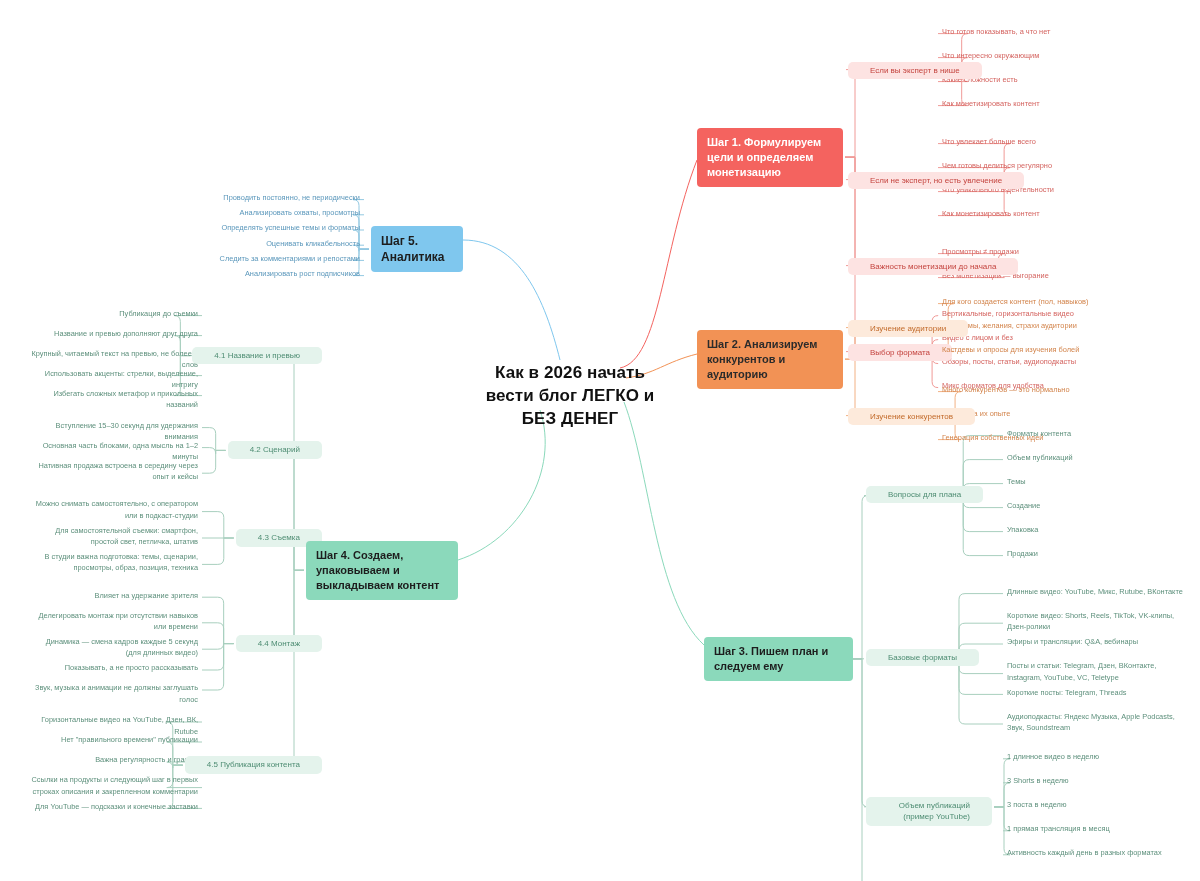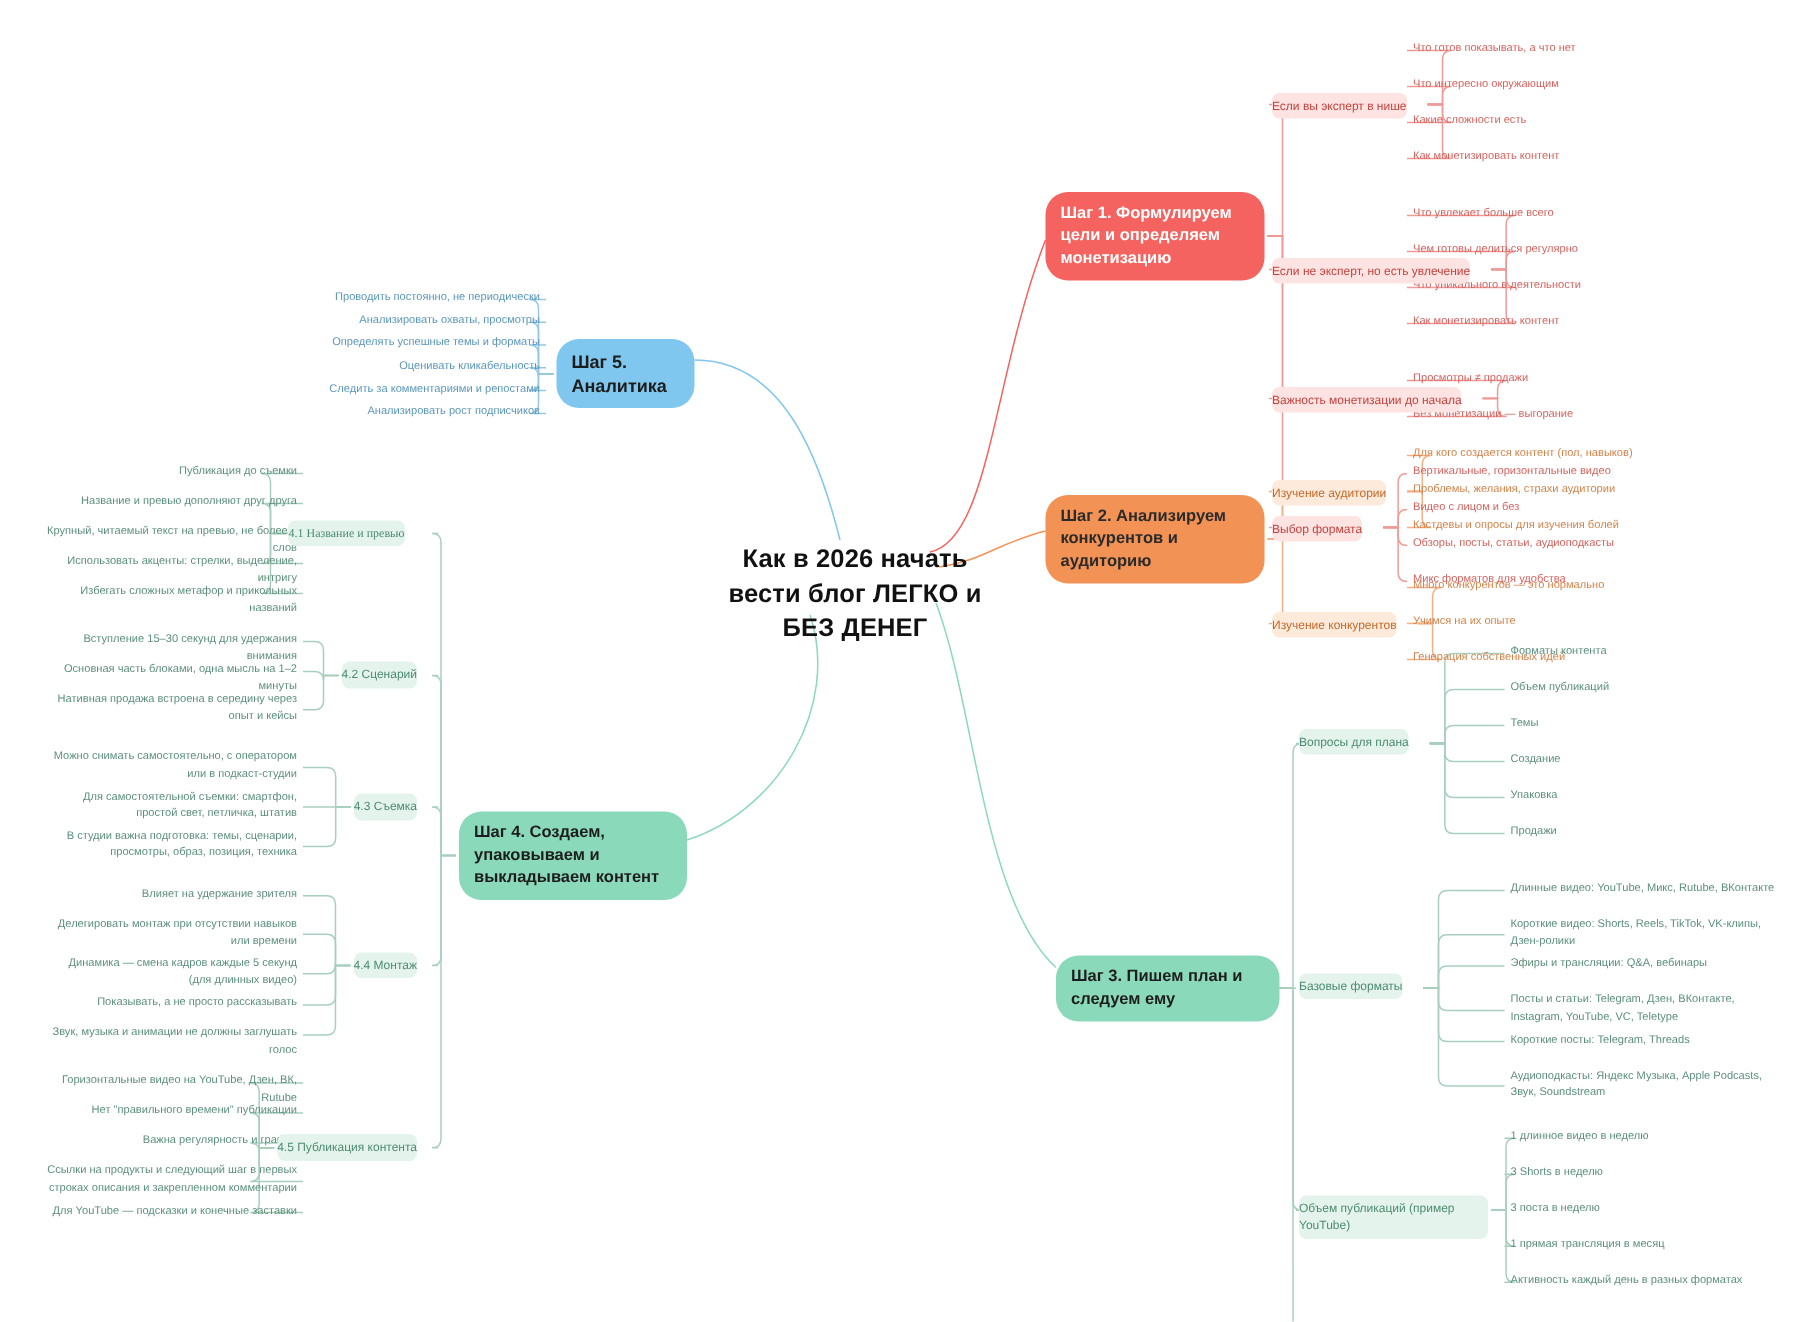--- a/index.html
+++ b/index.html
@@ -15,31 +15,31 @@
 
   
   .central{
     left:470px;top:362px;width:200px;
     text-align:center;font-size:17px;font-weight:bold;color:#111;
     line-height:1.35;letter-spacing:.1px;
   }
 
   
   .main{
-    border-radius:15px;padding:7px 10px;font-size:11px;color:#1d1d1d;
+    border-radius:4px;padding:7px 10px;font-size:11px;color:#1d1d1d;
     line-height:1.35;font-weight:600;
   }
   .main.red{background:#f4635f;color:#fff;}
   .main.orange{background:#f29255;color:#2b2b2b;}
   .main.green{background:#8bd9bb;color:#1d1d1d;}
   .main.blue{background:#7fc7ee;color:#1d1d1d;font-weight:700;font-size:12px;}
 
   
   .sub{
-    border-radius:5px;padding:3px 0;font-size:8px;line-height:1.45;
+    border-radius:5px;padding:3px 22px;font-size:8px;line-height:1.45;text-align:right;
   }
   .sub.red{background:#fde3e2;color:#c4443f;}
   .sub.orange{background:#fdeadb;color:#c26a2a;}
   .sub.green{background:#e4f3ec;color:#4d8c72;}
 
   
   .leaf{
     font-size:7.4px;line-height:1.5;padding:1px 2px;
   }
   .leaf.red{color:#d4635f;}
@@ -250,21 +250,21 @@
       <div class="node leaf blue r" style="left: 202px; top: 221.4px; width: 160px;"><span>Определять успешные темы и форматы</span></div>
       <div class="node leaf blue r" style="left: 202px; top: 236.6px; width: 160px;"><span>Оценивать кликабельность</span></div>
       <div class="node leaf blue r" style="left: 202px; top: 251.8px; width: 160px;"><span>Следить за комментариями и репостами</span></div>
       <div class="node leaf blue r" style="left: 202px; top: 267px; width: 160px;"><span>Анализировать рост подписчиков</span></div>
       <div class="node main blue" style="left: 371px; top: 226px; width: 92px;"><span>Шаг 5. Аналитика</span></div>
       <div class="node leaf green r" style="left: 28px; top: 307px; width: 172px;"><span>Публикация до съемки</span></div>
       <div class="node leaf green r" style="left: 28px; top: 327px; width: 172px;"><span>Название и превью дополняют друг друга</span></div>
       <div class="node leaf green r" style="left: 28px; top: 347px; width: 172px;"><span>Крупный, читаемый текст на превью, не более 5 слов</span></div>
       <div class="node leaf green r" style="left: 28px; top: 367px; width: 172px;"><span>Использовать акценты: стрелки, выделение, интригу</span></div>
       <div class="node leaf green r" style="left: 28px; top: 387px; width: 172px;"><span>Избегать сложных метафор и приколь­ных названий</span></div>
-      <div class="node sub green" style="left: 192.344px; top: 346.6px; font-family: Liberation Serif, serif;"><span>4.1 Название и превью</span></div>
+      <div class="node sub green" style="left: 192.344px; top: 346.6px;"><span>4.1 Название и превью</span></div>
       <div class="node leaf green r" style="left: 28px; top: 419px; width: 172px;"><span>Вступление 15–30 секунд для удержания внимания</span></div>
       <div class="node leaf green r" style="left: 28px; top: 439px; width: 172px;"><span>Основная часть блоками, одна мысль на 1–2 минуты</span></div>
       <div class="node leaf green r" style="left: 28px; top: 459px; width: 172px;"><span>Нативная продажа встроена в середину через опыт и кейсы</span></div>
       <div class="node sub green" style="left: 227.672px; top: 441.4px;"><span>4.2 Сценарий</span></div>
       <div class="node leaf green r" style="left: 28px; top: 497.4px; width: 172px;"><span>Можно снимать самостоятельно, с оператором или в подкаст-студии</span></div>
       <div class="node leaf green r" style="left: 28px; top: 523.8px; width: 172px;"><span>Для самостоятельной съемки: смартфон, простой свет, петличка, штатив</span></div>
       <div class="node leaf green r" style="left: 28px; top: 550.2px; width: 172px;"><span>В студии важна подготовка: темы, сценарии, просмотры, образ, позиция, техника</span></div>
       <div class="node sub green" style="left: 235.797px; top: 529px;"><span>4.3 Съемка</span></div>
       <div class="node leaf green r" style="left: 28px; top: 588.6px; width: 172px;"><span>Влияет на удержание зрителя</span></div>
       <div class="node leaf green r" style="left: 28px; top: 608.6px; width: 172px;"><span>Делегировать монтаж при отсутствии навыков или времени</span></div>

